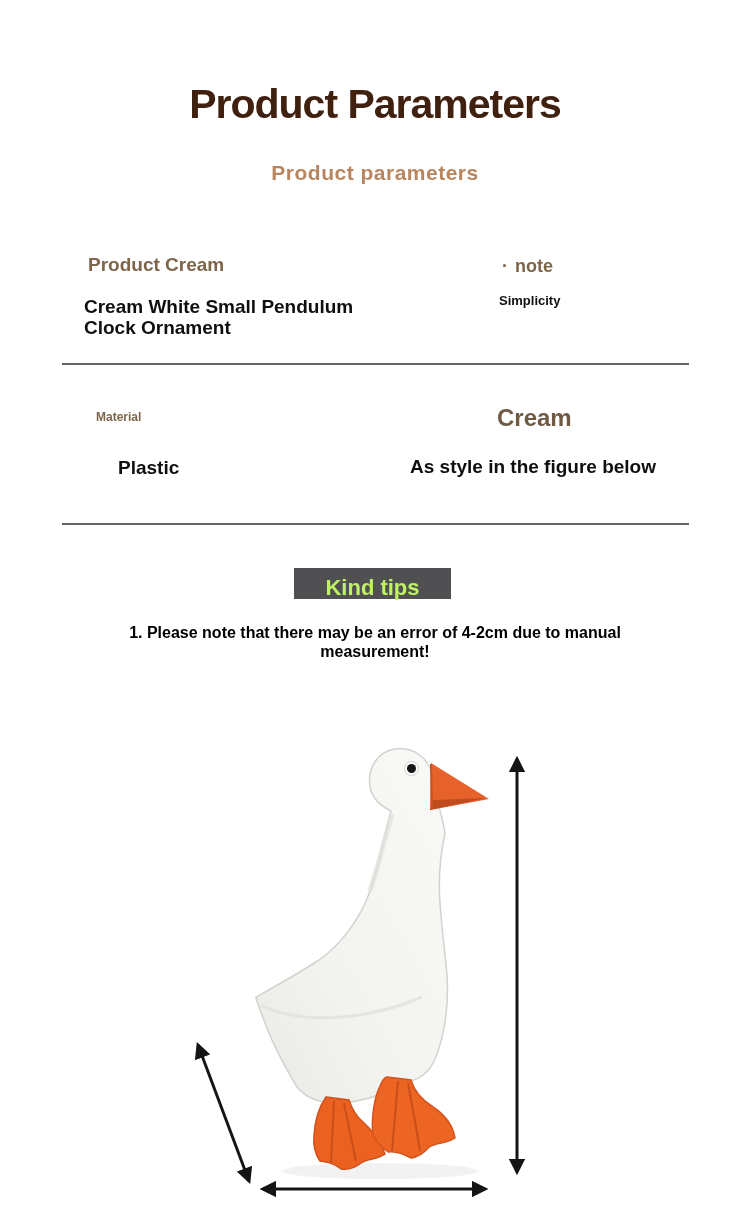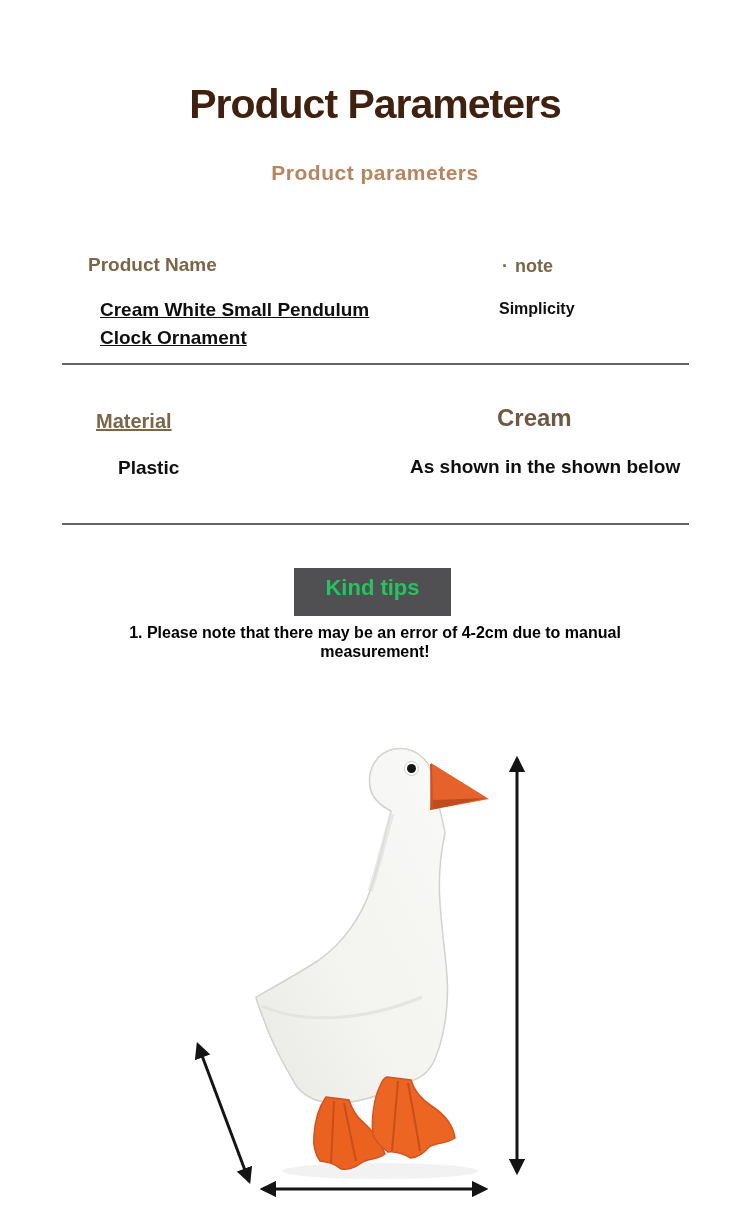--- a/index.html
+++ b/index.html
@@ -14,60 +14,60 @@
     font-size:41px;font-weight:bold;letter-spacing:-1px;color:#40200e;
   }
   .page-subtitle{
     left:0;top:150px;width:750px;text-align:center;
     font-size:21px;font-weight:bold;color:#b8855e;letter-spacing:0.5px;
   }
   .spec-label{font-weight:bold;color:#7d6549;}
   .lbl-product-name{left:88px;top:243px;font-size:19px;}
   .lbl-style{left:502px;top:245px;font-size:18px;}
   .lbl-style .bullet{font-size:18px;margin-right:7px;}
-  .lbl-material{left:96px;top:399px;font-size:20px;text-decoration:underline;}
+  .lbl-material{left:96px;top:399px;font-size:12px;}
   .lbl-size{left:497px;top:393px;font-size:24px;color:#6f5943;}
   .spec-value{font-weight:bold;color:#0f0f0f;font-size:19px;}
-  .val-product-name{left:100px;top:285px;width:280px;line-height:28px;text-decoration:underline;}
-  .val-style{left:499px;top:289px;font-size:16px;}
+  .val-product-name{left:84px;top:285px;width:280px;line-height:21px;}
+  .val-style{left:499px;top:282px;font-size:13px;}
   .val-material{left:118px;top:446px;}
   .val-size{left:410px;top:445px;}
   .divider{left:62px;width:627px;height:2px;background:#646464;}
   .divider-1{top:352px;}
   .divider-2{top:512px;}
   .tips-box{
-    left:294px;top:557px;width:157px;height:48px;background:#505052;
-    color:#22c55e;font-size:22px;font-weight:bold;text-align:center;line-height:40px;
+    left:294px;top:557px;width:157px;height:31px;background:#505052;
+    color:#bef264;font-size:22px;font-weight:bold;text-align:center;line-height:40px;
   }
   .tips-note{
     left:110px;top:612px;width:530px;text-align:center;
     font-size:16px;font-weight:bold;line-height:19px;color:#000;
   }
   .figure-wrap{left:0;top:700px;width:750px;height:524px;}
   .figure-wrap svg{position:absolute;left:0;top:0;}
 </style>
 </head>
 <body>
 
 <div class="canvas">
 
   <div class="abs page-title">Product Parameters</div>
   <div class="abs page-subtitle">Product parameters</div>
 
-  <div class="abs spec-label lbl-product-name">Product Name</div>
+  <div class="abs spec-label lbl-product-name">Product Cream</div>
   <div class="abs spec-label lbl-style"><span class="bullet">·</span><span>note</span></div>
   <div class="abs spec-value val-product-name">Cream White Small Pendulum Clock Ornament</div>
   <div class="abs spec-value val-style">Simplicity</div>
 
   <div class="abs divider divider-1"></div>
 
   <div class="abs spec-label lbl-material">Material</div>
   <div class="abs spec-label lbl-size">Cream</div>
   <div class="abs spec-value val-material">Plastic</div>
-  <div class="abs spec-value val-size">As shown in the shown below</div>
+  <div class="abs spec-value val-size">As style in the figure below</div>
 
   <div class="abs divider divider-2"></div>
 
   <div class="abs tips-box">Kind tips</div>
   <div class="abs tips-note">1. Please note that there may be an error of 4-2cm due to manual measurement!</div>
 
   <div class="abs figure-wrap">
     <svg width="750" height="524" viewBox="0 700 750 524">
       <defs>
         <linearGradient id="bodyGrad" x1="1" y1="0" x2="0" y2="1">

